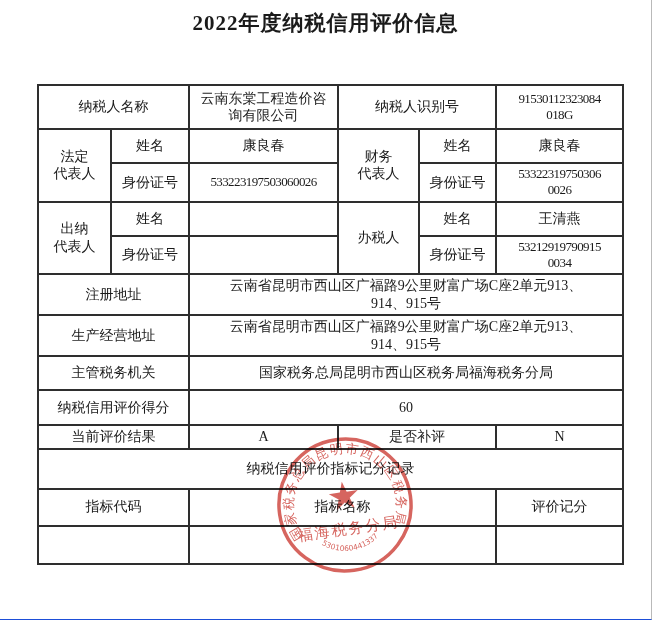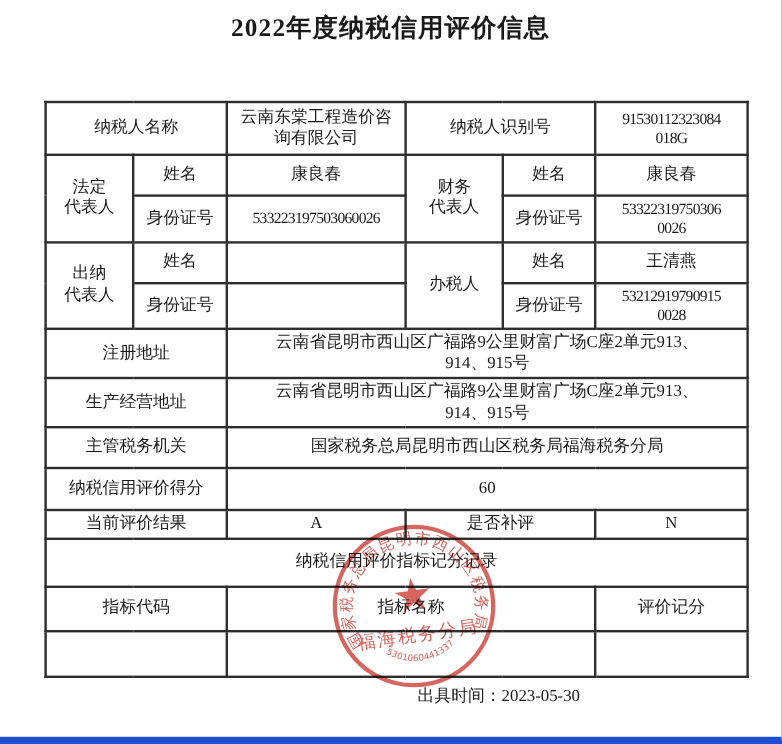--- a/index.html
+++ b/index.html
@@ -2,21 +2,21 @@
 <html><head>
 <meta charset="utf-8">
 <style>
   html,body{margin:0;padding:0;background:#ffffff;}
   .page{
     position:relative;
     width:652px;height:620px;
     background:#ffffff;
     box-sizing:border-box;
     border-right:1px solid #b9b9b9;
-    border-bottom:6px solid #1d4ed8;
+    border-bottom:1px solid #1d4ed8;
     font-family:"Liberation Serif","DejaVu Serif",serif;
     color:#1a1a1a;
     overflow:hidden;
   }
   .title{
     position:absolute;top:9px;left:0;right:0;
     text-align:center;
     font-size:21px;font-weight:bold;
     letter-spacing:1px;
   }
@@ -118,21 +118,21 @@
         <td></td>
         <td rowspan="2">办税人</td>
         <td>姓名</td>
         <td>王清燕</td>
       </tr>
       <tr class="r5">
         <td>身份证号</td>
         <td class="num"></td>
         <td>身份证号</td>
         <td class="num">53212919790915
-0028</td>
+0034</td>
       </tr>
       <tr class="r6">
         <td colspan="2">注册地址</td>
         <td colspan="4">云南省昆明市西山区广福路9公里财富广场C座2单元913、
 914、915号</td>
       </tr>
       <tr class="r7">
         <td colspan="2">生产经营地址</td>
         <td colspan="4">云南省昆明市西山区广福路9公里财富广场C座2单元913、
 914、915号</td>
@@ -160,21 +160,20 @@
         <td>评价记分</td>
       </tr>
       <tr class="r13">
         <td colspan="2"></td>
         <td colspan="3"></td>
         <td></td>
       </tr>
     </tbody>
   </table>
 
-  <div class="footer-right"><span>出具时间：</span><span>2023-05-30</span></div>
 
   <div class="seal">
     <svg width="144" height="144" viewBox="0 0 144 144">
       <circle cx="72" cy="72" r="66" fill="none" stroke-width="3.5" stroke="#cf4a43"></circle>
       <path id="sealRingPath" d="M 27 98 A 52 52 0 1 1 117 98" fill="none"></path>
       <path id="sealCodePath" d="M 39.5 104.5 A 46 46 0 0 0 104.5 104.5" fill="none"></path>
       <text font-size="13" letter-spacing="1.5" font-family="Liberation Serif, DejaVu Serif, serif" fill="#cf4a43">
         <textPath href="#sealRingPath" startOffset="50%" text-anchor="middle">国家税务总局昆明市西山区税务局</textPath>
       </text>
       <text x="72" y="76" text-anchor="middle" font-size="38" font-family="DejaVu Sans, sans-serif" fill="#cf4a43">★</text>

